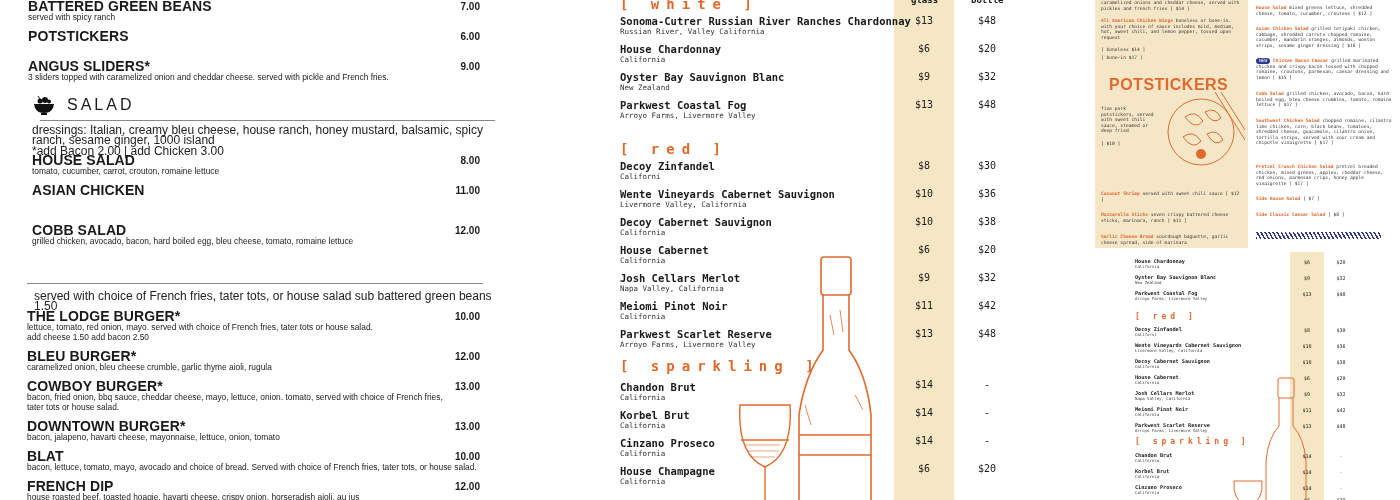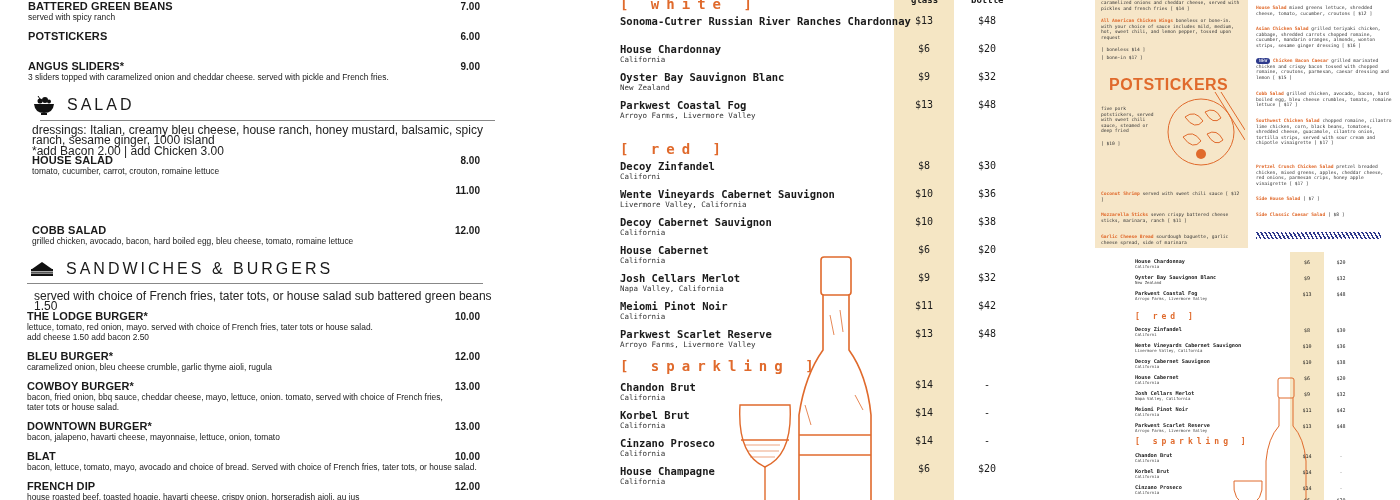--- a/index.html
+++ b/index.html
@@ -1,20 +1,20 @@
 <!DOCTYPE html>
 <html><head>
 <meta charset="utf-8">
 <style>
   html,body{margin:0;padding:0;background:#fff;}
   body{width:1400px;height:500px;overflow:hidden;position:relative;font-family:"Liberation Sans",sans-serif;color:#1a1a1a;}
   
   .food{position:absolute;left:0;top:0;width:600px;height:500px;background:#fff;}
   .item{position:absolute;left:28px;width:467px;}
-  .item .name{font-weight:bold;font-size:11px;letter-spacing:0.1px;text-transform:none;line-height:11px;}
+  .item .name{font-weight:bold;font-size:14px;letter-spacing:0.1px;text-transform:none;line-height:11px;}
   .item .desc{font-size:8.4px;line-height:10.4px;color:#222;}
   .item .price{position:absolute;right:15px;top:0;font-weight:bold;font-size:10px;}
   .sec-head{position:absolute;left:30px;display:flex;align-items:center;gap:12px;}
   .sec-head .title{font-size:16px;letter-spacing:3px;color:#1a1a1a;}
   .rule{position:absolute;height:1px;background:#888;}
   .note{position:absolute;font-size:12px;line-height:10.4px;color:#222;}
   
   .wine{position:absolute;left:600px;top:0;width:495px;height:500px;background:#fff;font-family:"DejaVu Sans Mono",monospace;}
   .glass-col{position:absolute;left:294px;top:0;width:60px;height:500px;background:#f5e6c4;}
   .wine-hdr{position:absolute;top:-5px;font-weight:bold;font-size:9px;}
@@ -80,37 +80,29 @@
     <div>dressings: Italian, creamy bleu cheese, house ranch, honey mustard, balsamic, spicy ranch, sesame ginger, 1000 island</div>
     <div>*add Bacon 2.00 | add Chicken 3.00</div>
   </div>
 
   <div class="item" style="top:155px;left:32px;width:463px">
     <div class="name">HOUSE SALAD</div>
     <div class="desc">tomato, cucumber, carrot, crouton, romaine lettuce</div>
     <div class="price">8.00</div>
   </div>
   <div class="item" style="top:185px;left:32px;width:463px">
+    <div class="name">ASIAN CHICKEN</div>
     <div class="price">11.00</div>
   </div>
   <div class="item" style="top:225px;left:32px;width:463px">
     <div class="name">COBB SALAD</div>
     <div class="desc">grilled chicken, avocado, bacon, hard boiled egg, bleu cheese, tomato, romaine lettuce</div>
     <div class="price">12.00</div>
   </div>
 
-  <div class="sec-head" style="top:260px">
-    <svg width="24" height="16" viewBox="0 0 24 16">
-      <path d="M2 8 L12 1 L22 8 Z" fill="#111"></path>
-      <rect x="1" y="8" width="22" height="2" fill="#111"></rect>
-      <rect x="1" y="10.5" width="22" height="1.5" fill="#555"></rect>
-      <rect x="1" y="12.5" width="22" height="2.5" fill="#111"></rect>
-    </svg>
-    <span class="title">SANDWICHES &amp; BURGERS</span>
-  </div>
   <div class="rule" style="left:27px;top:283px;width:456px"></div>
   <div class="note" style="left:34px;top:291px;width:460px">served with choice of French fries, tater tots, or house salad sub battered green beans 1.50</div>
 
   <div class="item" style="top:311px;left:27px;width:468px">
     <div class="name">THE LODGE BURGER*</div>
     <div class="desc">lettuce, tomato, red onion, mayo. served with choice of French fries, tater tots or house salad.</div>
     <div class="desc">add cheese 1.50 add bacon 2.50</div>
     <div class="price">10.00</div>
   </div>
   <div class="item" style="top:351px;left:27px;width:468px">
@@ -158,20 +150,21 @@
       <path d="M5 150 Q2 200 30 212 Q58 200 55 150 Z"></path>
       <line x1="30" y1="212" x2="30" y2="250"></line>
       <line x1="6" y1="185" x2="54" y2="185"></line>
       <path d="M10 190 l35 0 M12 196 l32 0 M15 202 l25 0" stroke-width="0.6"></path>
     </g>
   </svg>
 
   <div class="wine-cat" style="top:-4px">[ white ]</div>
   <div class="wine-row" style="top:15px">
     <div class="wname">Sonoma-Cutrer Russian River Ranches Chardonnay</div>
+    <div class="wreg">Russian River, Valley California</div>
   </div>
   <div class="wp g" style="top:15px">$13</div>
   <div class="wp b" style="top:15px">$48</div>
 
   <div class="wine-row" style="top:43px">
     <div class="wname">House Chardonnay</div>
     <div class="wreg">California</div>
   </div>
   <div class="wp g" style="top:43px">$6</div>
   <div class="wp b" style="top:43px">$20</div>

